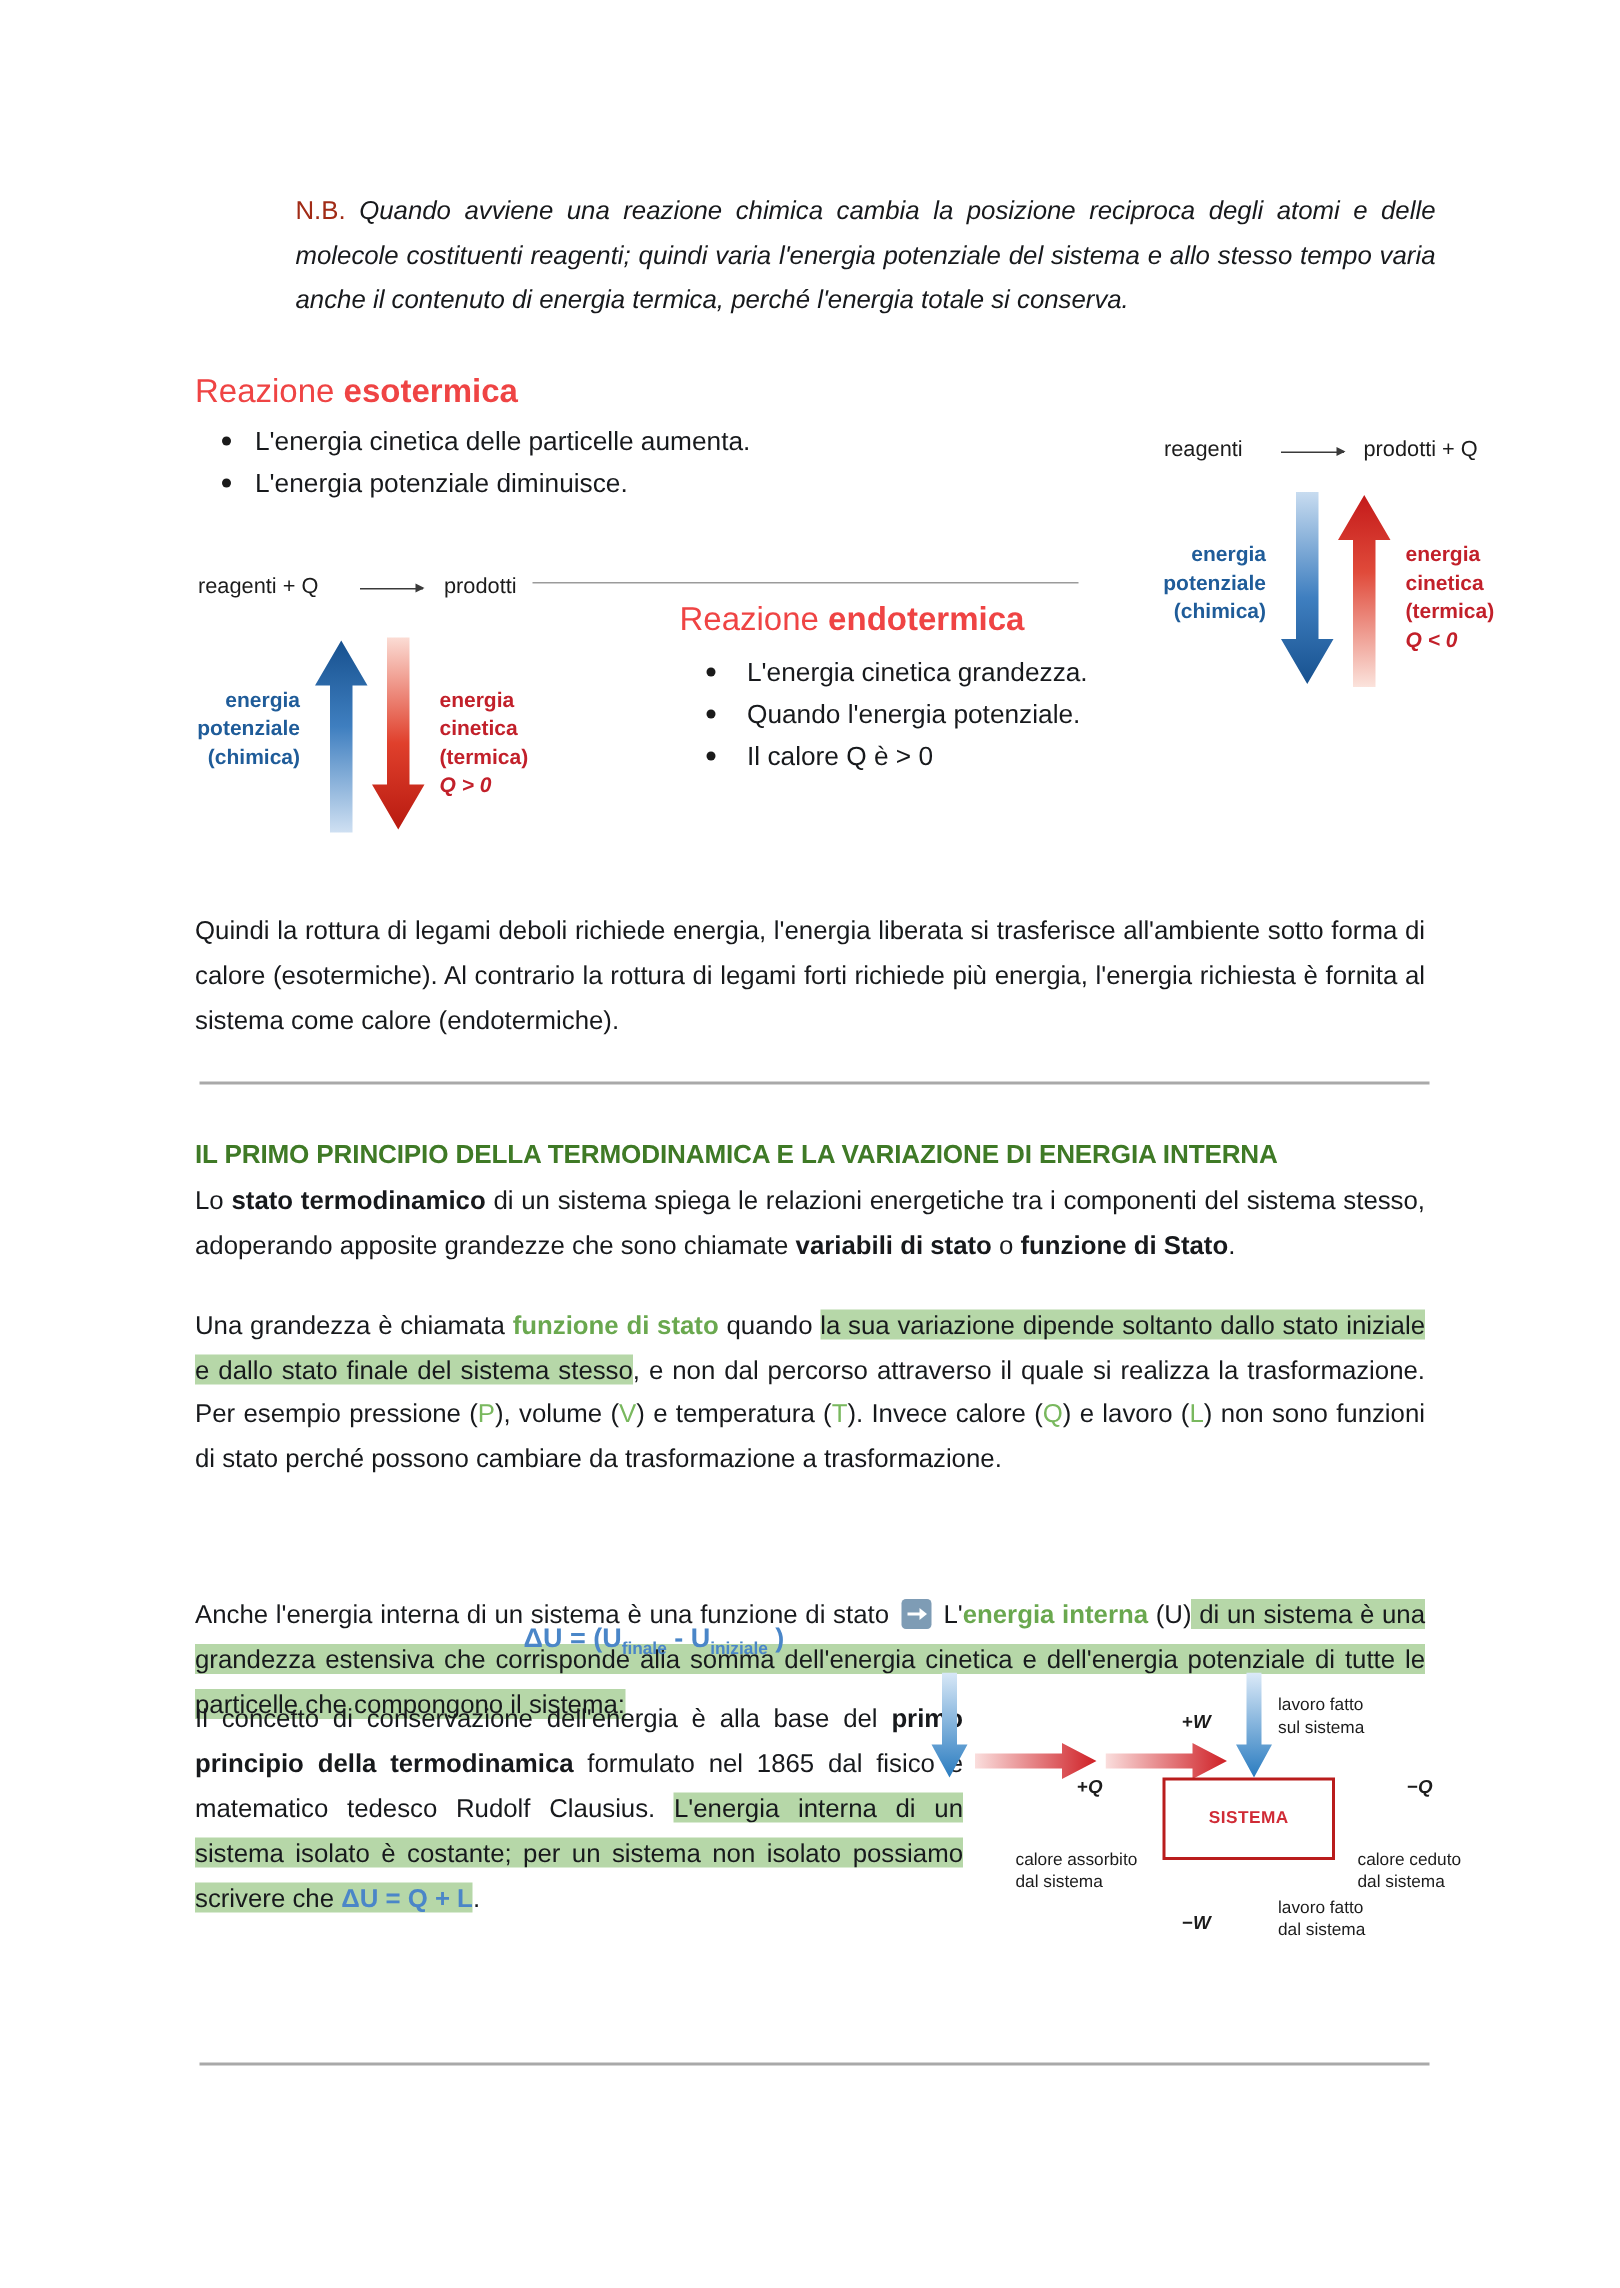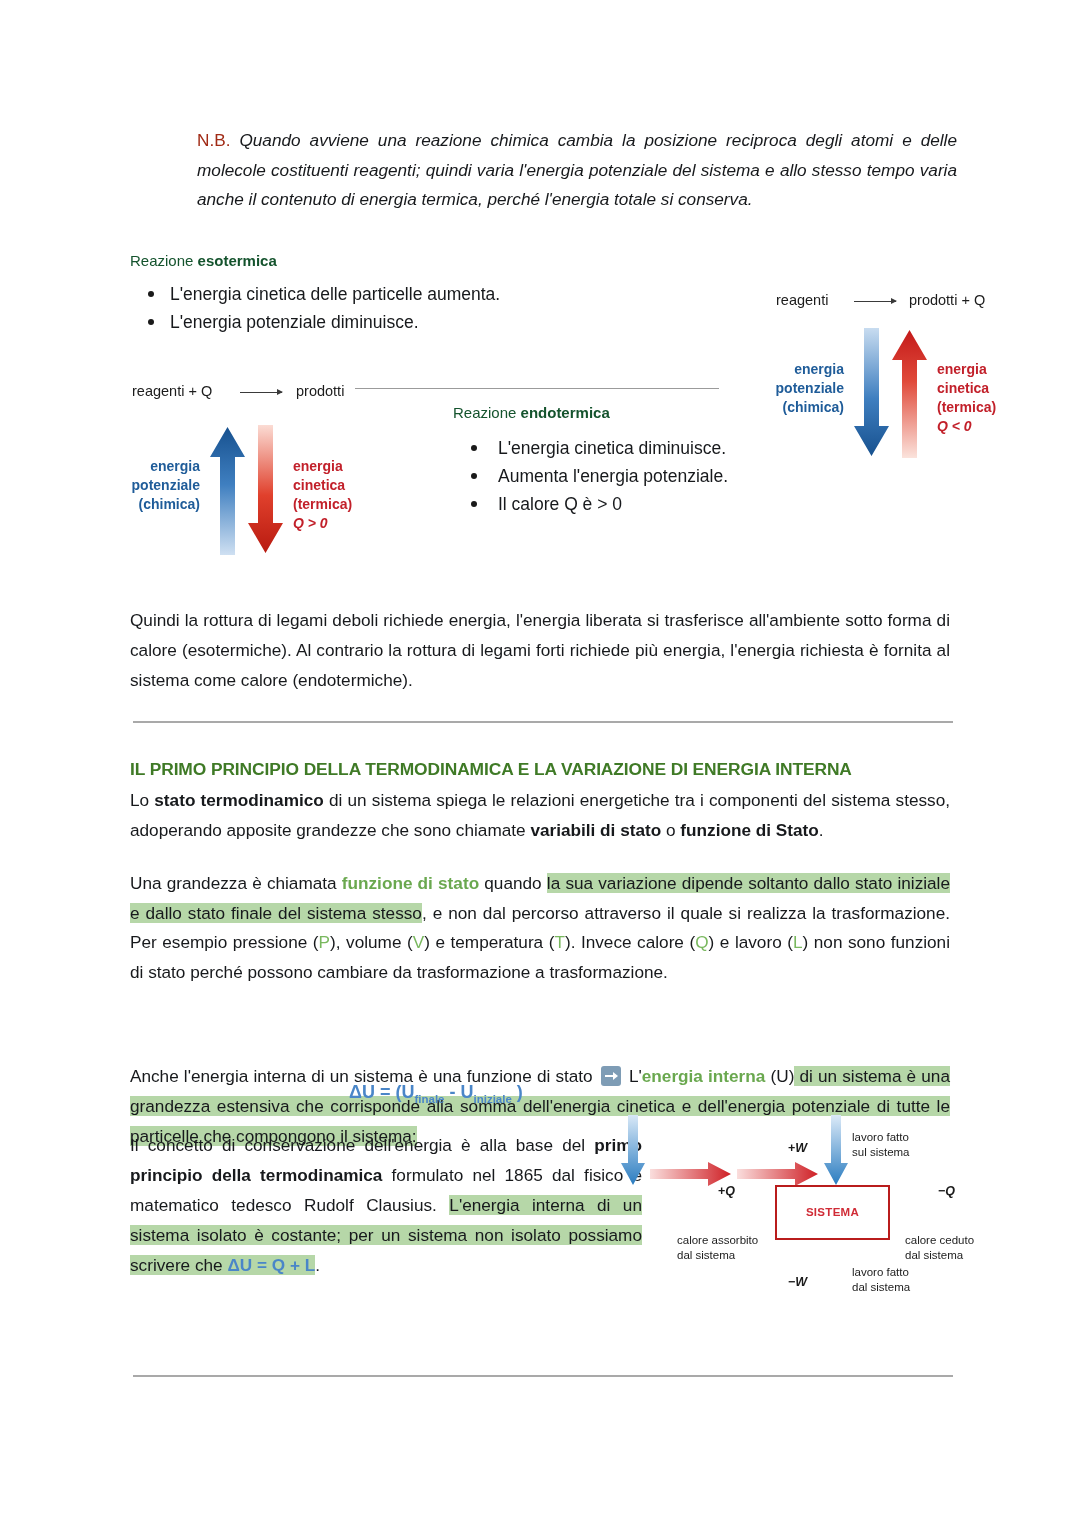--- a/index.html
+++ b/index.html
@@ -28,21 +28,21 @@
     left:197px;top:126px;width:760px;
     font-style:italic;
     font-size:17.2px;
     line-height:29.5px;
     text-align:justify;
     color:#17191c;
   }
   .nb-tag{color:#a12b16;font-style:normal;font-weight:normal;}
 
   
-  .list-head{font-size:15px;line-height:26px;color:#14532d;}
+  .list-head{font-size:22px;line-height:26px;color:#ef4444;}
   ul.bul{margin:0;padding:0;list-style:none;}
   ul.bul li{
     position:relative;
     padding-left:40px;
     font-size:17.5px;
     line-height:28px;
     color:#17191c;
   }
   ul.bul li::before{
     content:"";
@@ -272,22 +272,22 @@
     </div>
   </div>
 
   <div class="hr-thin" style="left:355px;top:388px;width:364px;"></div>
 
   <div class="abs" style="left:453px;top:400px;width:300px;">
     <div class="list-head">
       <span>Reazione </span><b>endotermica</b>
     </div>
     <ul class="bul" style="margin-top:8px;">
-      <li style="padding-left:45px;">L'energia          cinetica diminuisce.</li>
-      <li style="padding-left:45px;">Aumenta l'energia potenziale.</li>
+      <li style="padding-left:45px;">L'energia          cinetica grandezza.</li>
+      <li style="padding-left:45px;">Quando l'energia potenziale.</li>
       <li style="padding-left:45px;">Il calore Q è &gt; 0</li>
     </ul>
   </div>
 
   <div class="body-text abs" style="left:130px;top:605px;width:820px;line-height:30px;">Quindi la rottura di legami deboli richiede energia, l'energia liberata si trasferisce all'ambiente sotto forma di calore (esotermiche). Al contrario la rottura di legami forti richiede più energia, l'energia richiesta è fornita al sistema come calore (endotermiche).</div>
 
   <div class="hr" style="left:133px;top:721px;width:820px;"></div>
 
   <div class="sec-head" style="left:130px;top:759px;">IL PRIMO PRINCIPIO DELLA TERMODINAMICA E LA VARIAZIONE DI ENERGIA INTERNA</div>
 

